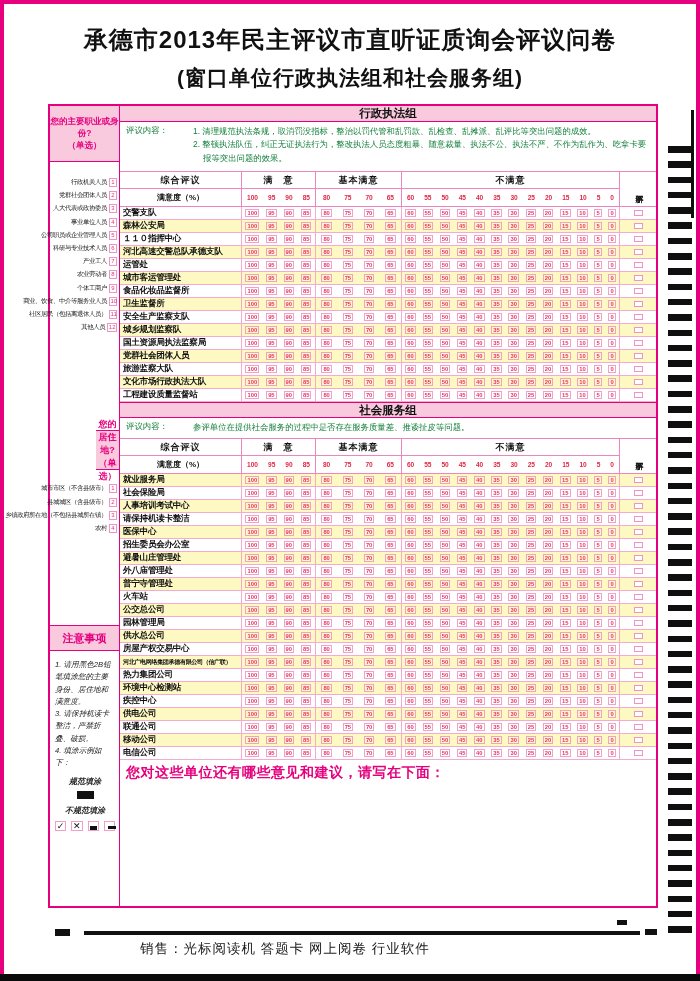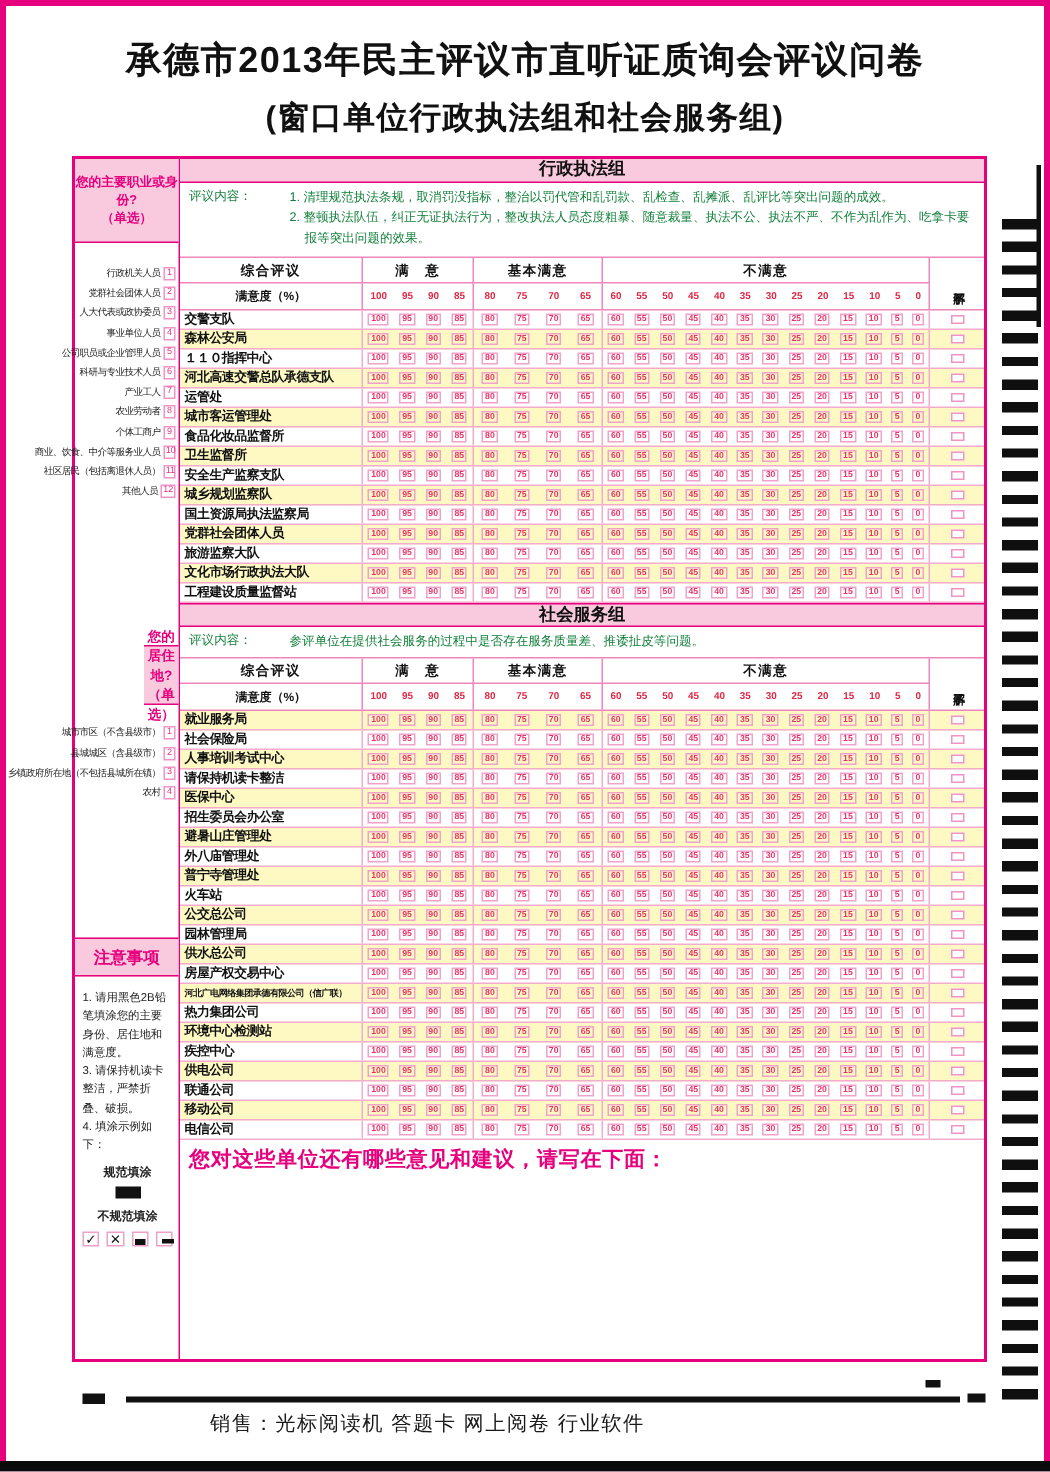--- a/index.html
+++ b/index.html
@@ -22,21 +22,21 @@
   .sb-head { background:#f9c9de; border-bottom:1.5px solid #e6007e; color:#e6007e; font-weight:bold; text-align:center; display:flex; flex-direction:column; justify-content:center; }
   .sb-head.occ { height:56px; font-size:8.5px; }
   .sb-head.res { height:40px; font-size:9px; border-top:1.5px solid #e6007e;margin-left:46px; }
   .sb-head.note { height:26px; font-size:11px; border-top:1.5px solid #e6007e; }
   .sb-list { padding:14px 2px 0 1px; }
   .sb-list.res-list { padding-top:12px; }
   .sb-item { display:flex; justify-content:flex-end; align-items:center; height:13.2px; white-space:nowrap; }
   .sb-label { font-size:6.4px; letter-spacing:-0.4px; color:#222; }
   .numbox { display:inline-block; min-width:8px; text-align:center; border:1px solid #ef94c4; color:#e6337f; font-size:6px; line-height:7px; margin-left:2px; padding:0 0.5px; }
   .sb-spacer1 { height:96px; } .sb-spacer2 { height:90px; }
-  .notes-body { flex:1; padding:8px 4px 0 5px; color:#222; }
+  .notes-body { flex:1; padding:8px 4px 0 5px; color:#222;font-style:italic; }
   .note-line { font-size:7.6px; line-height:1.62; }
   .ex-title { text-align:center; font-size:8px; font-weight:bold; margin-top:6px; }
   .good-box { width:17px; height:8px; background:#111; margin:4px auto 2px; }
   .bad-row { display:flex; justify-content:center; gap:5px; margin-top:5px; }
   .bad-box { position:relative; width:15px; height:10px; border:1px solid #efa0c9; font-size:9px; line-height:9px; text-align:center; color:#111; font-weight:bold; }
   .bad-box .bar { position:absolute; left:1px; right:1px; bottom:0; height:4px; background:#111; }
   .bad-box .dash { position:absolute; left:3px; bottom:1px; width:8px; height:3px; background:#111; }
 
   
   .main { flex:1; display:flex; flex-direction:column; }

